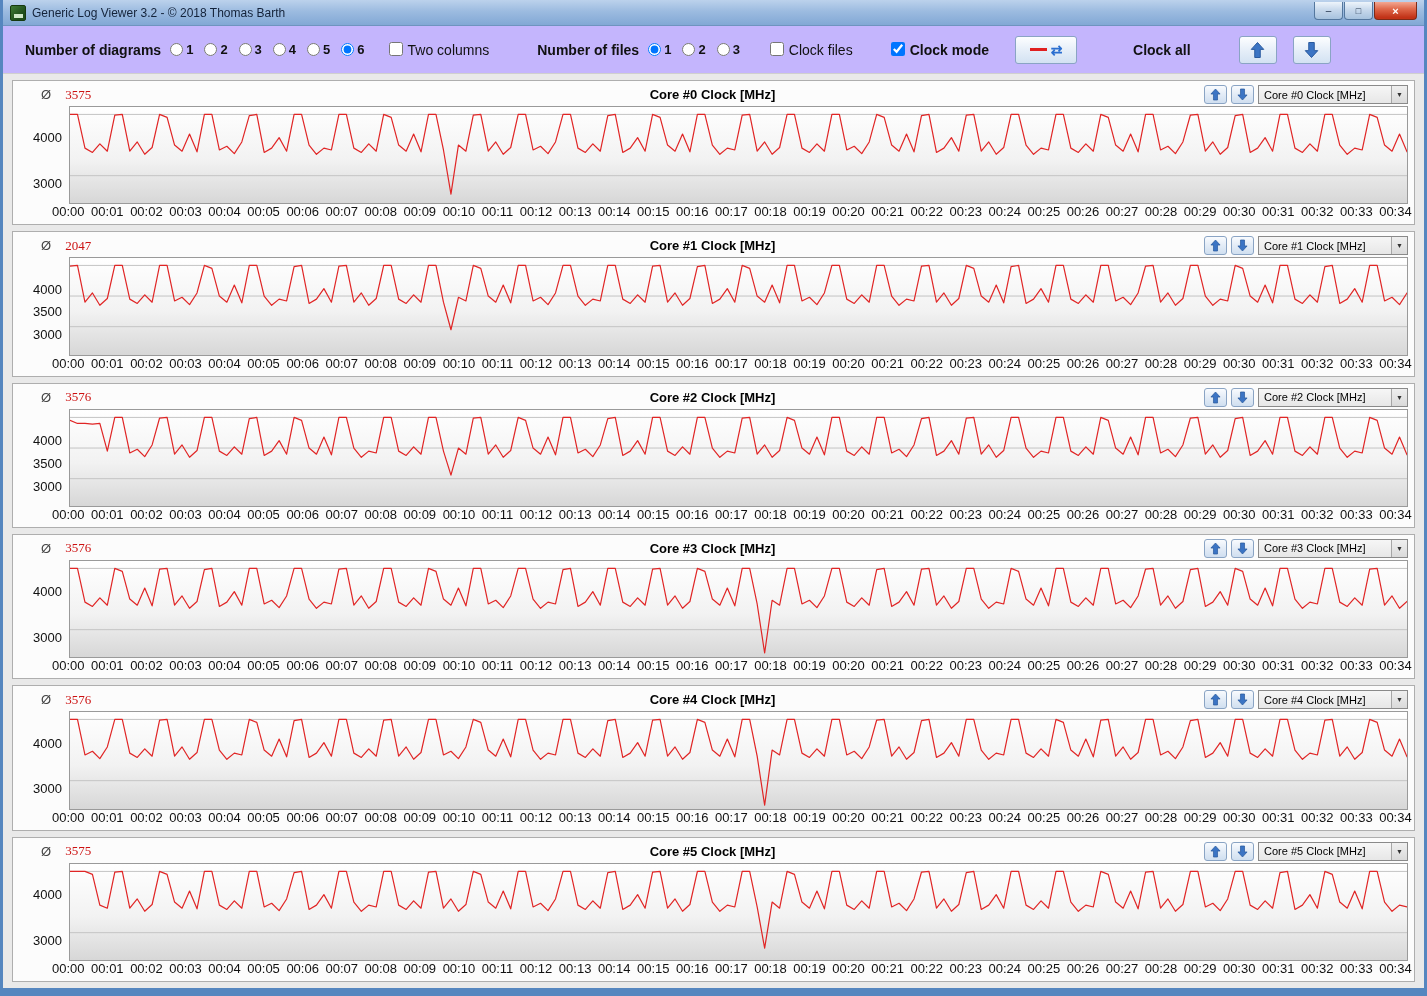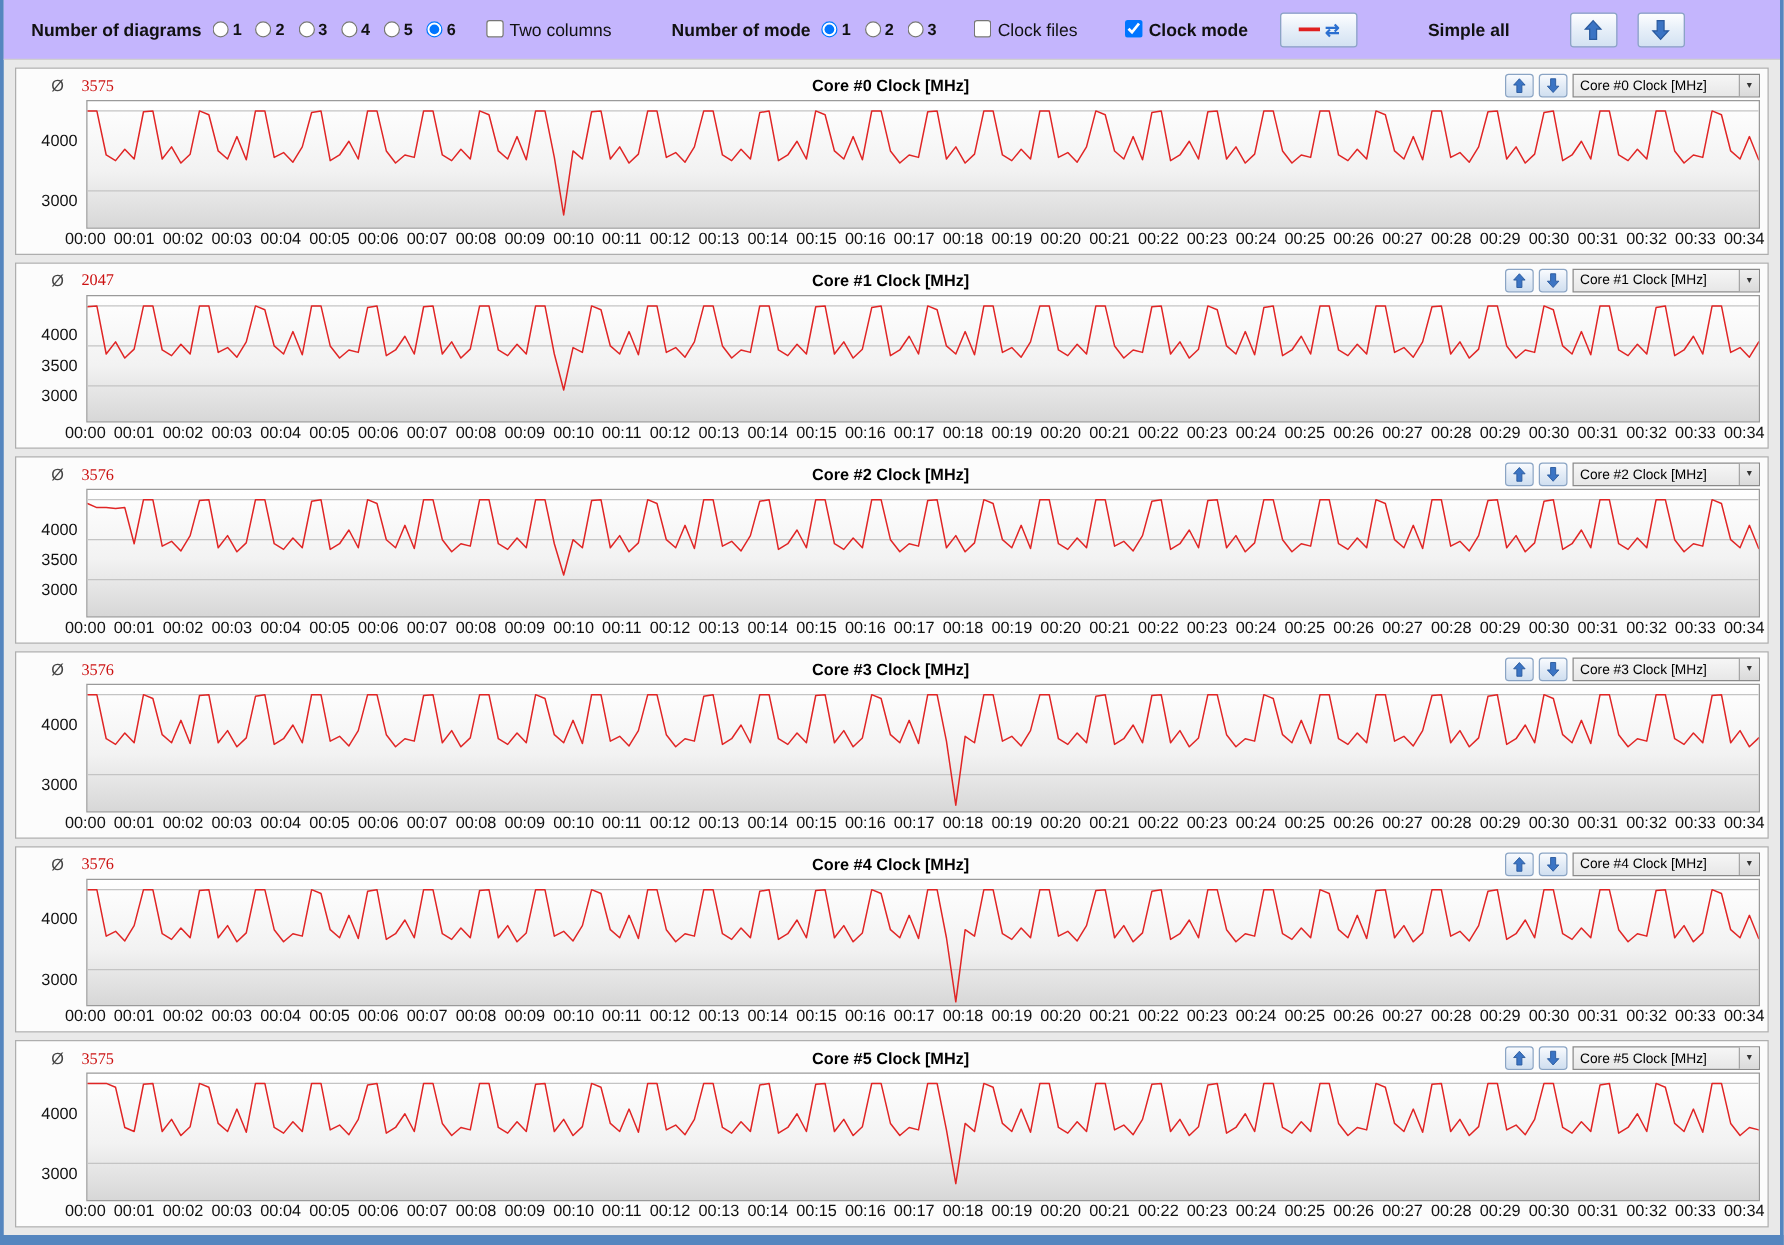--- a/index.html
+++ b/index.html
@@ -65,20 +65,35 @@
   .trace{stroke:#e02525;stroke-width:1.2;fill:none;vector-effect:non-scaling-stroke;
     stroke-linejoin:round;stroke-linecap:round;}
   .x-row{height:17px;flex:0 0 17px;display:flex;justify-content:space-between;
     margin-left:35px;margin-right:-4px;font-size:13px;color:#111;white-space:nowrap;overflow:hidden;}
 </style>
 </head>
 <body>
 
 <div class="window">
 
+  <div class="titlebar">
+    <span class="app-icon"></span>
+    <span class="title-text">Generic Log Viewer 3.2 - © 2018 Thomas Barth</span>
+    <div class="win-controls">
+      <div class="win-btn">
+          <span>–</span>
+        </div>
+      <div class="win-btn maxi">
+          <span>□</span>
+        </div>
+      <div class="win-btn close">
+          <span>×</span>
+        </div>
+    </div>
+  </div>
 
   <div class="toolbar">
     <span class="lbl bold">Number of diagrams</span>
     <div class="radio-group" id="diagram-radios">
         <label class="radio-item">
           <input type="radio" name="diagrams" style="">
           <span>1</span>
         </label>
         <label class="radio-item">
           <input type="radio" name="diagrams" style="">
@@ -100,21 +115,21 @@
           <input type="radio" name="diagrams" checked="" style="">
           <span>6</span>
         </label>
       </div>
 
     <label class="chk" style="margin-left:24px">
       <input type="checkbox" style="">
       <span>Two columns</span>
     </label>
 
-    <span class="lbl bold" style="margin-left:48px">Number of mode</span>
+    <span class="lbl bold" style="margin-left:48px">Number of files</span>
     <div class="radio-group" id="file-radios">
         <label class="radio-item">
           <input type="radio" name="files" checked="" style="">
           <span>1</span>
         </label>
         <label class="radio-item">
           <input type="radio" name="files" style="">
           <span>2</span>
         </label>
         <label class="radio-item">
@@ -131,21 +146,21 @@
     <label class="chk" style="margin-left:38px;font-weight:bold">
       <input type="checkbox" checked="" style="">
       <span>Clock mode</span>
     </label>
 
     <button class="tb-btn" style="margin-left:26px;min-width:62px">
       <span class="red-dash"></span>
       <span class="refresh">⇄</span>
     </button>
 
-    <span class="lbl bold" style="margin-left:56px">Simple all</span>
+    <span class="lbl bold" style="margin-left:56px">Clock all</span>
 
     <button class="tb-btn" style="margin-left:48px">
       <svg width="15" height="18" viewBox="0 0 12 14">
         <path d="M6 1 L11 6.5 H8.2 V13 H3.8 V6.5 H1 Z" fill="#3b74c4" stroke="#2a5a9e" stroke-width="0.8"></path>
       </svg>
     </button>
     <button class="tb-btn" style="margin-left:16px">
       <svg width="15" height="18" viewBox="0 0 12 14">
         <path d="M6 13 L1 7.5 H3.8 V1 H8.2 V7.5 H11 Z" fill="#3b74c4" stroke="#2a5a9e" stroke-width="0.8"></path>
       </svg>

